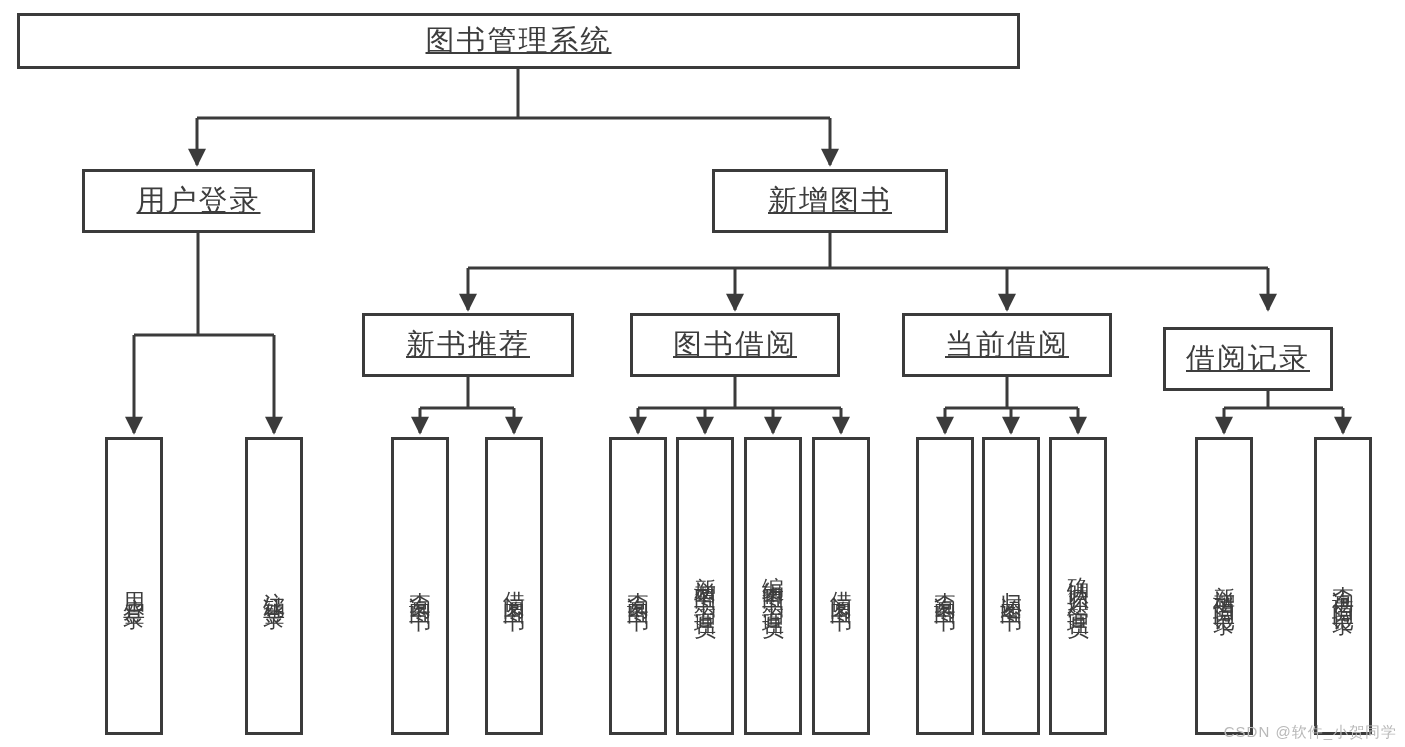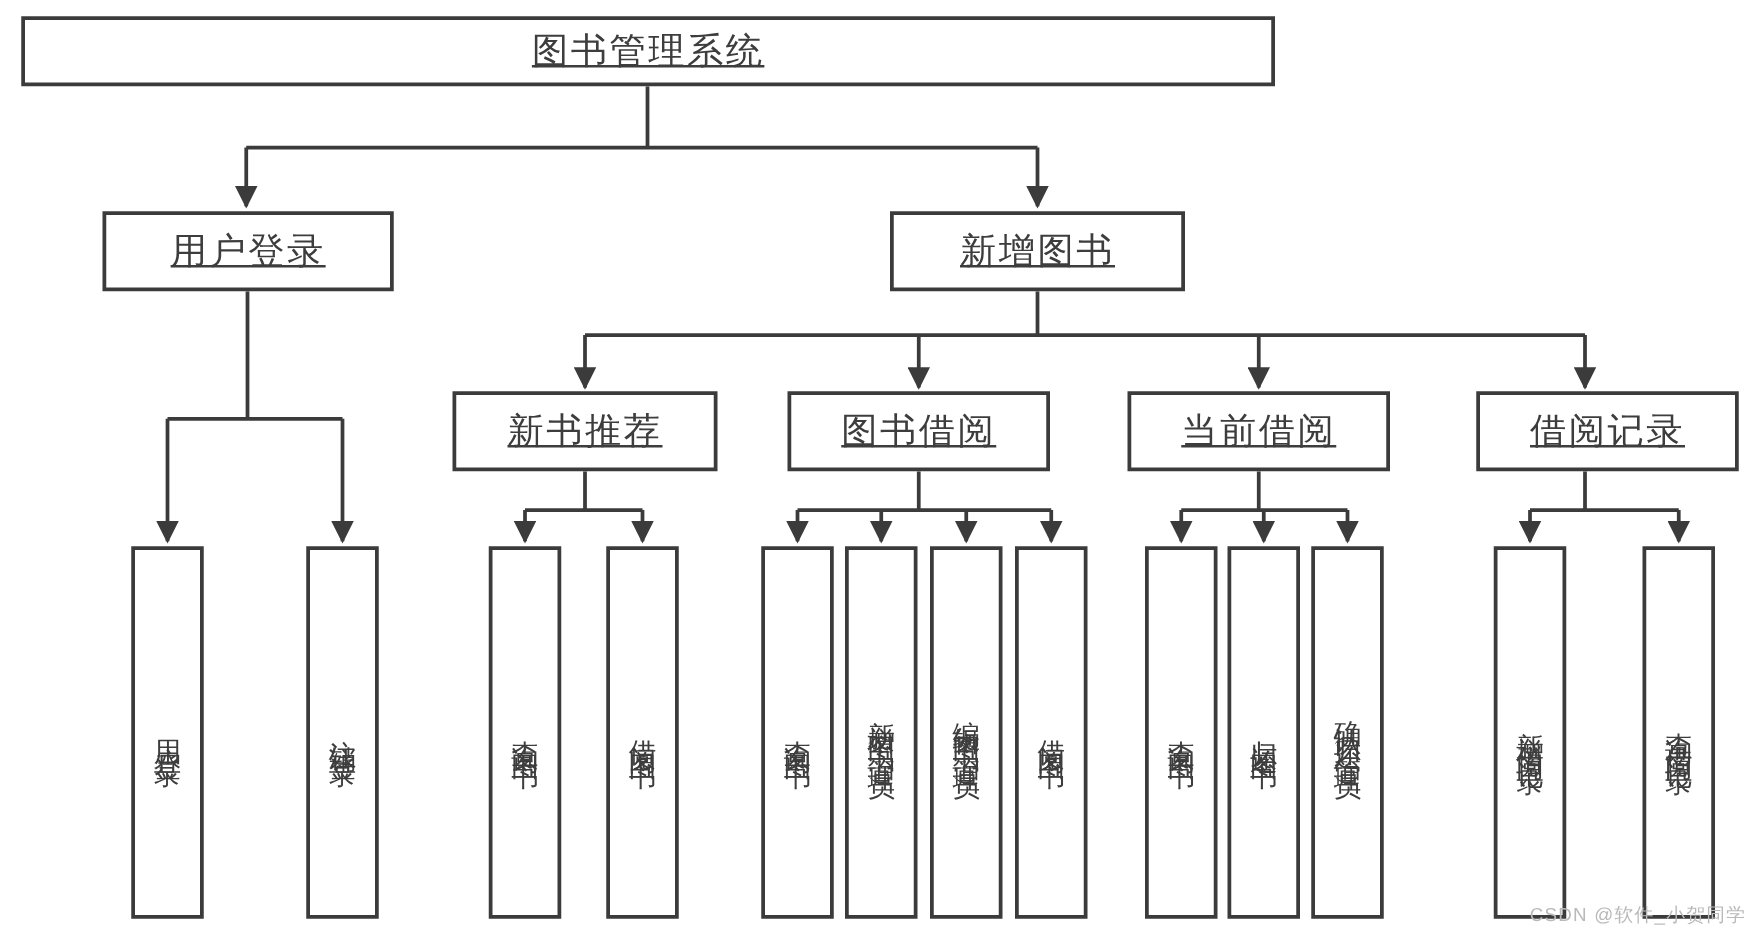--- a/index.html
+++ b/index.html
@@ -112,21 +112,21 @@
 
   <div class="node hbox" style="left:362px; top:313px; width:212px; height:64px;">
     <span>新书推荐</span>
   </div>
   <div class="node hbox" style="left:630px; top:313px; width:210px; height:64px;">
     <span>图书借阅</span>
   </div>
   <div class="node hbox" style="left:902px; top:313px; width:210px; height:64px;">
     <span>当前借阅</span>
   </div>
-  <div class="node hbox" style="left:1163px; top:313px; width:210px; height:64px;margin-left:18px;">
+  <div class="node hbox" style="left:1163px; top:327px; width:170px; height:64px;">
     <span>借阅记录</span>
   </div>
 
   <div class="node vbox" style="left:105px; top:437px; width:58px; height:298px;">
     <span class="vtext">用户登录</span>
   </div>
   <div class="node vbox" style="left:245px; top:437px; width:58px; height:298px;">
     <span class="vtext">注销登录</span>
   </div>
 

